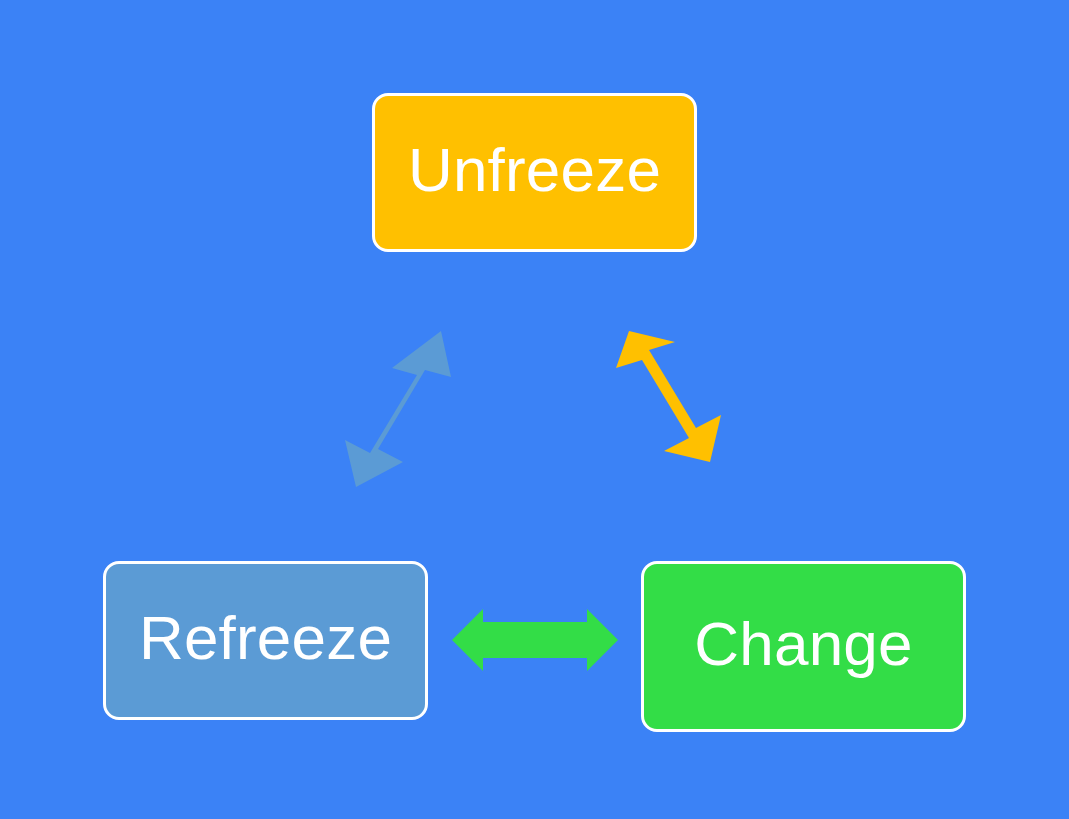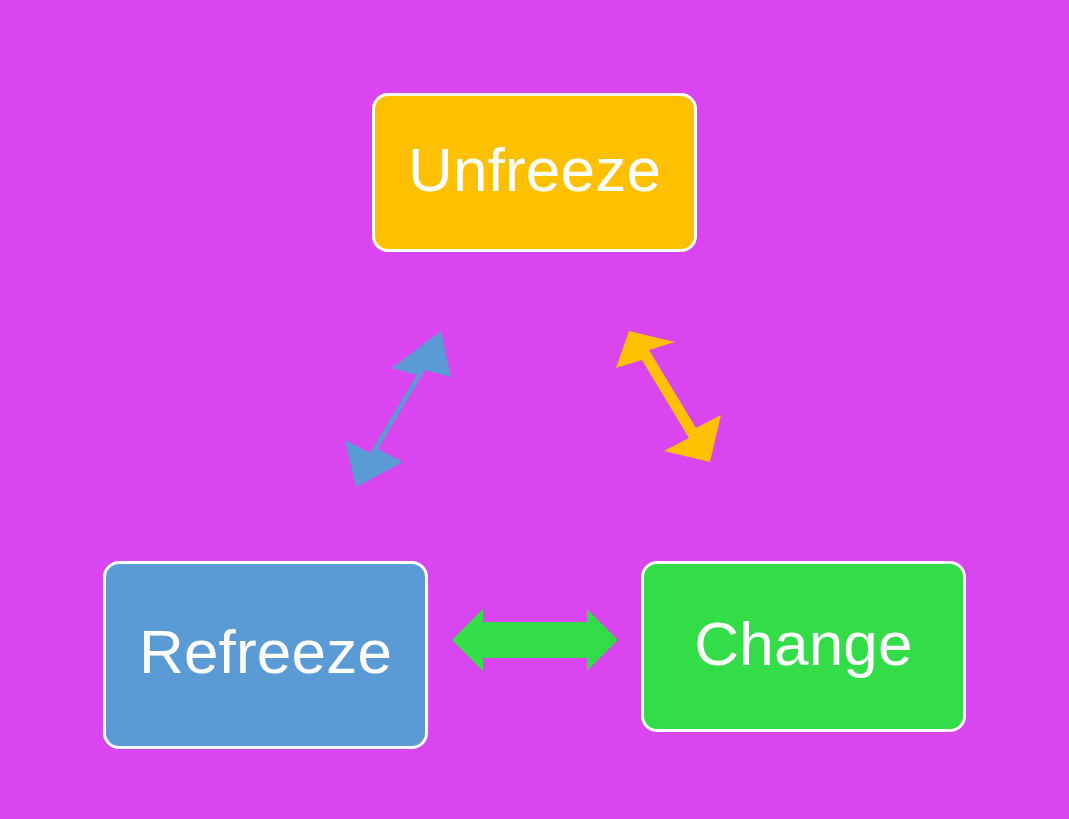--- a/index.html
+++ b/index.html
@@ -68,21 +68,21 @@
     height: 819px;
     pointer-events: none;
   }
   .connector svg {
     display: block;
   }
 </style>
 </head>
 <body style="background: rgb(0, 0, 0);">
 
-<div id="canvas" style="background: #d946ef;">
+<div id="canvas" style="background: #3b82f6;">
 
   <div class="connector">
     <svg width="1069" height="819" viewBox="0 0 1069 819" xmlns="http://www.w3.org/2000/svg">
       <g>
         <polygon points="441,331 451,377 425,370 378,449 403,462 356,487 345,440 370,453 417,375 392,368" fill="#5b9bd5"></polygon>
       </g>
     </svg>
   </div>
 
   <div class="connector">
@@ -98,21 +98,21 @@
       <g>
         <polygon points="452,640 483,609 483,622 587,622 587,609 618,640 587,671 587,658 483,658 483,671" fill="#33dd47"></polygon>
       </g>
     </svg>
   </div>
 
   <div class="node" id="node-unfreeze" style="left: 372px; top: 93px; width: 325px; height: 159px; background: rgb(255, 192, 0); color: rgb(255, 255, 255); border-color: rgb(255, 255, 255);">
     <span class="node-label">Unfreeze</span>
   </div>
 
-  <div class="node" id="node-refreeze" style="left: 103px; top: 561px; width: 325px; height: 188px; background: rgb(91, 155, 213); color: rgb(255, 255, 255); border-color: rgb(255, 255, 255);">
+  <div class="node" id="node-refreeze" style="left: 103px; top: 561px; width: 325px; height: 159px; background: rgb(91, 155, 213); color: rgb(255, 255, 255); border-color: rgb(255, 255, 255);">
     <span class="node-label">Refreeze</span>
   </div>
 
   <div class="node" id="node-change" style="left: 641px; top: 561px; width: 325px; height: 171px; background: rgb(51, 221, 71); color: rgb(255, 255, 255); border-color: rgb(255, 255, 255);">
     <span class="node-label">Change</span>
   </div>
 
 </div>
 
 </body></html>

